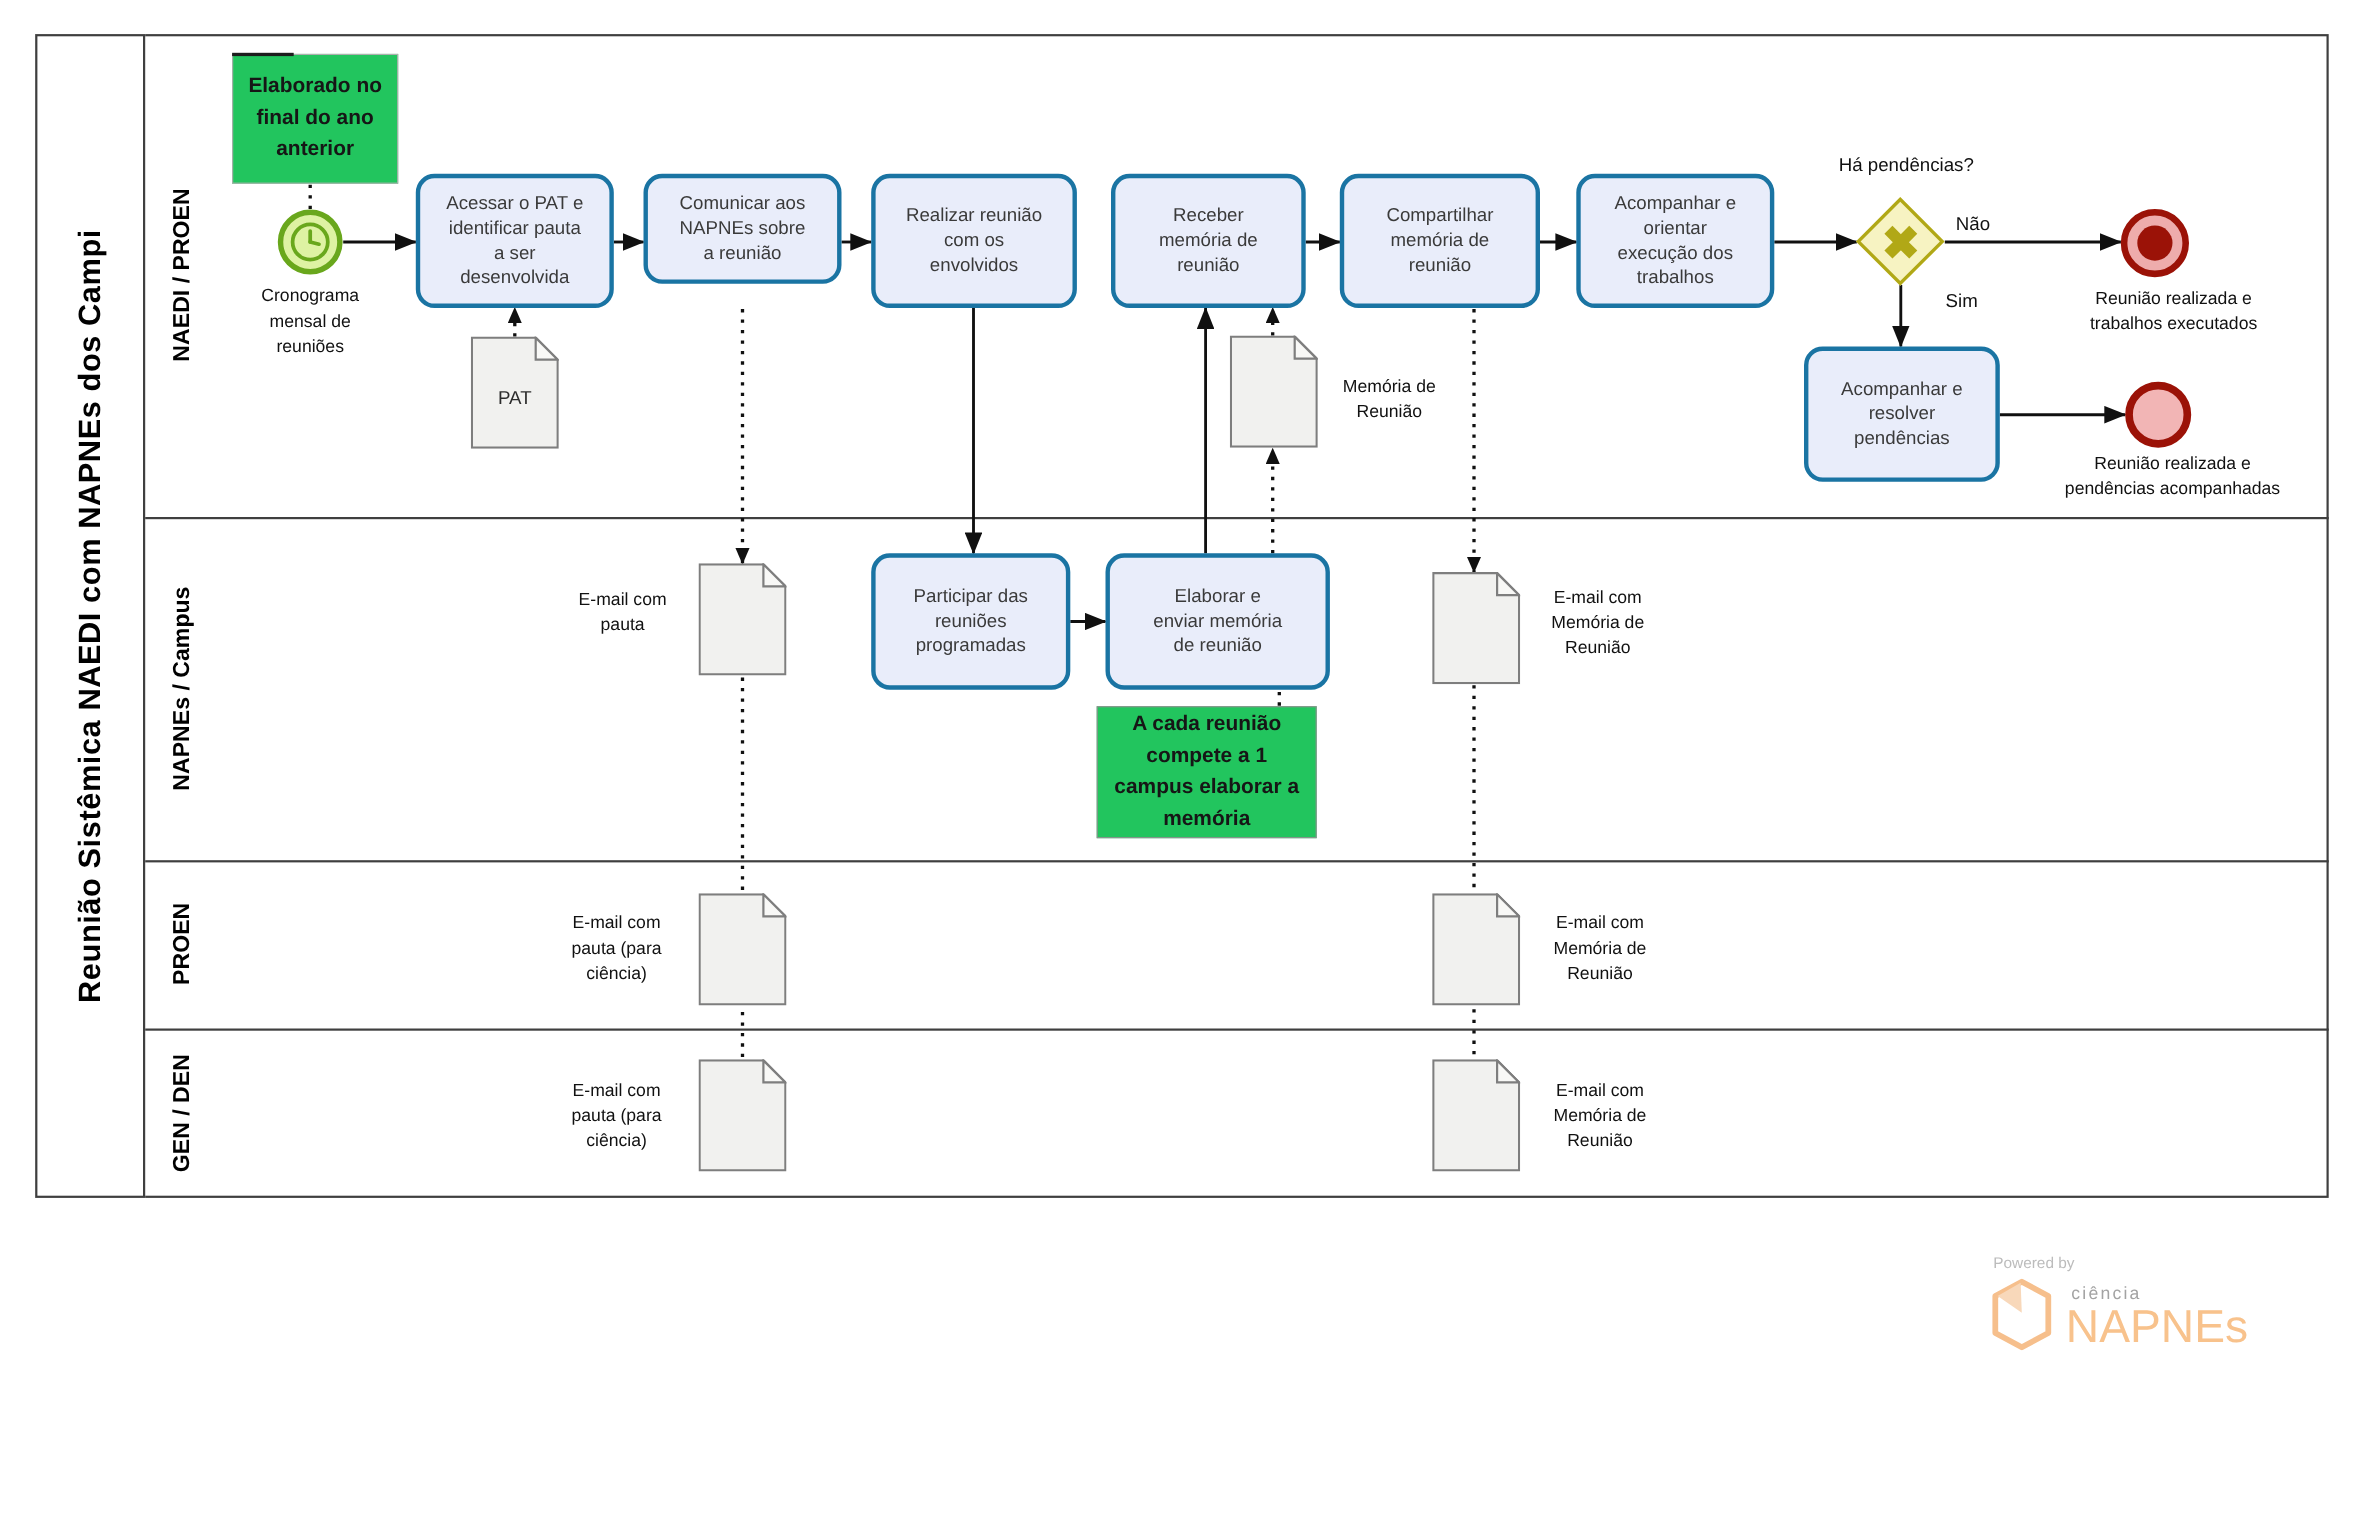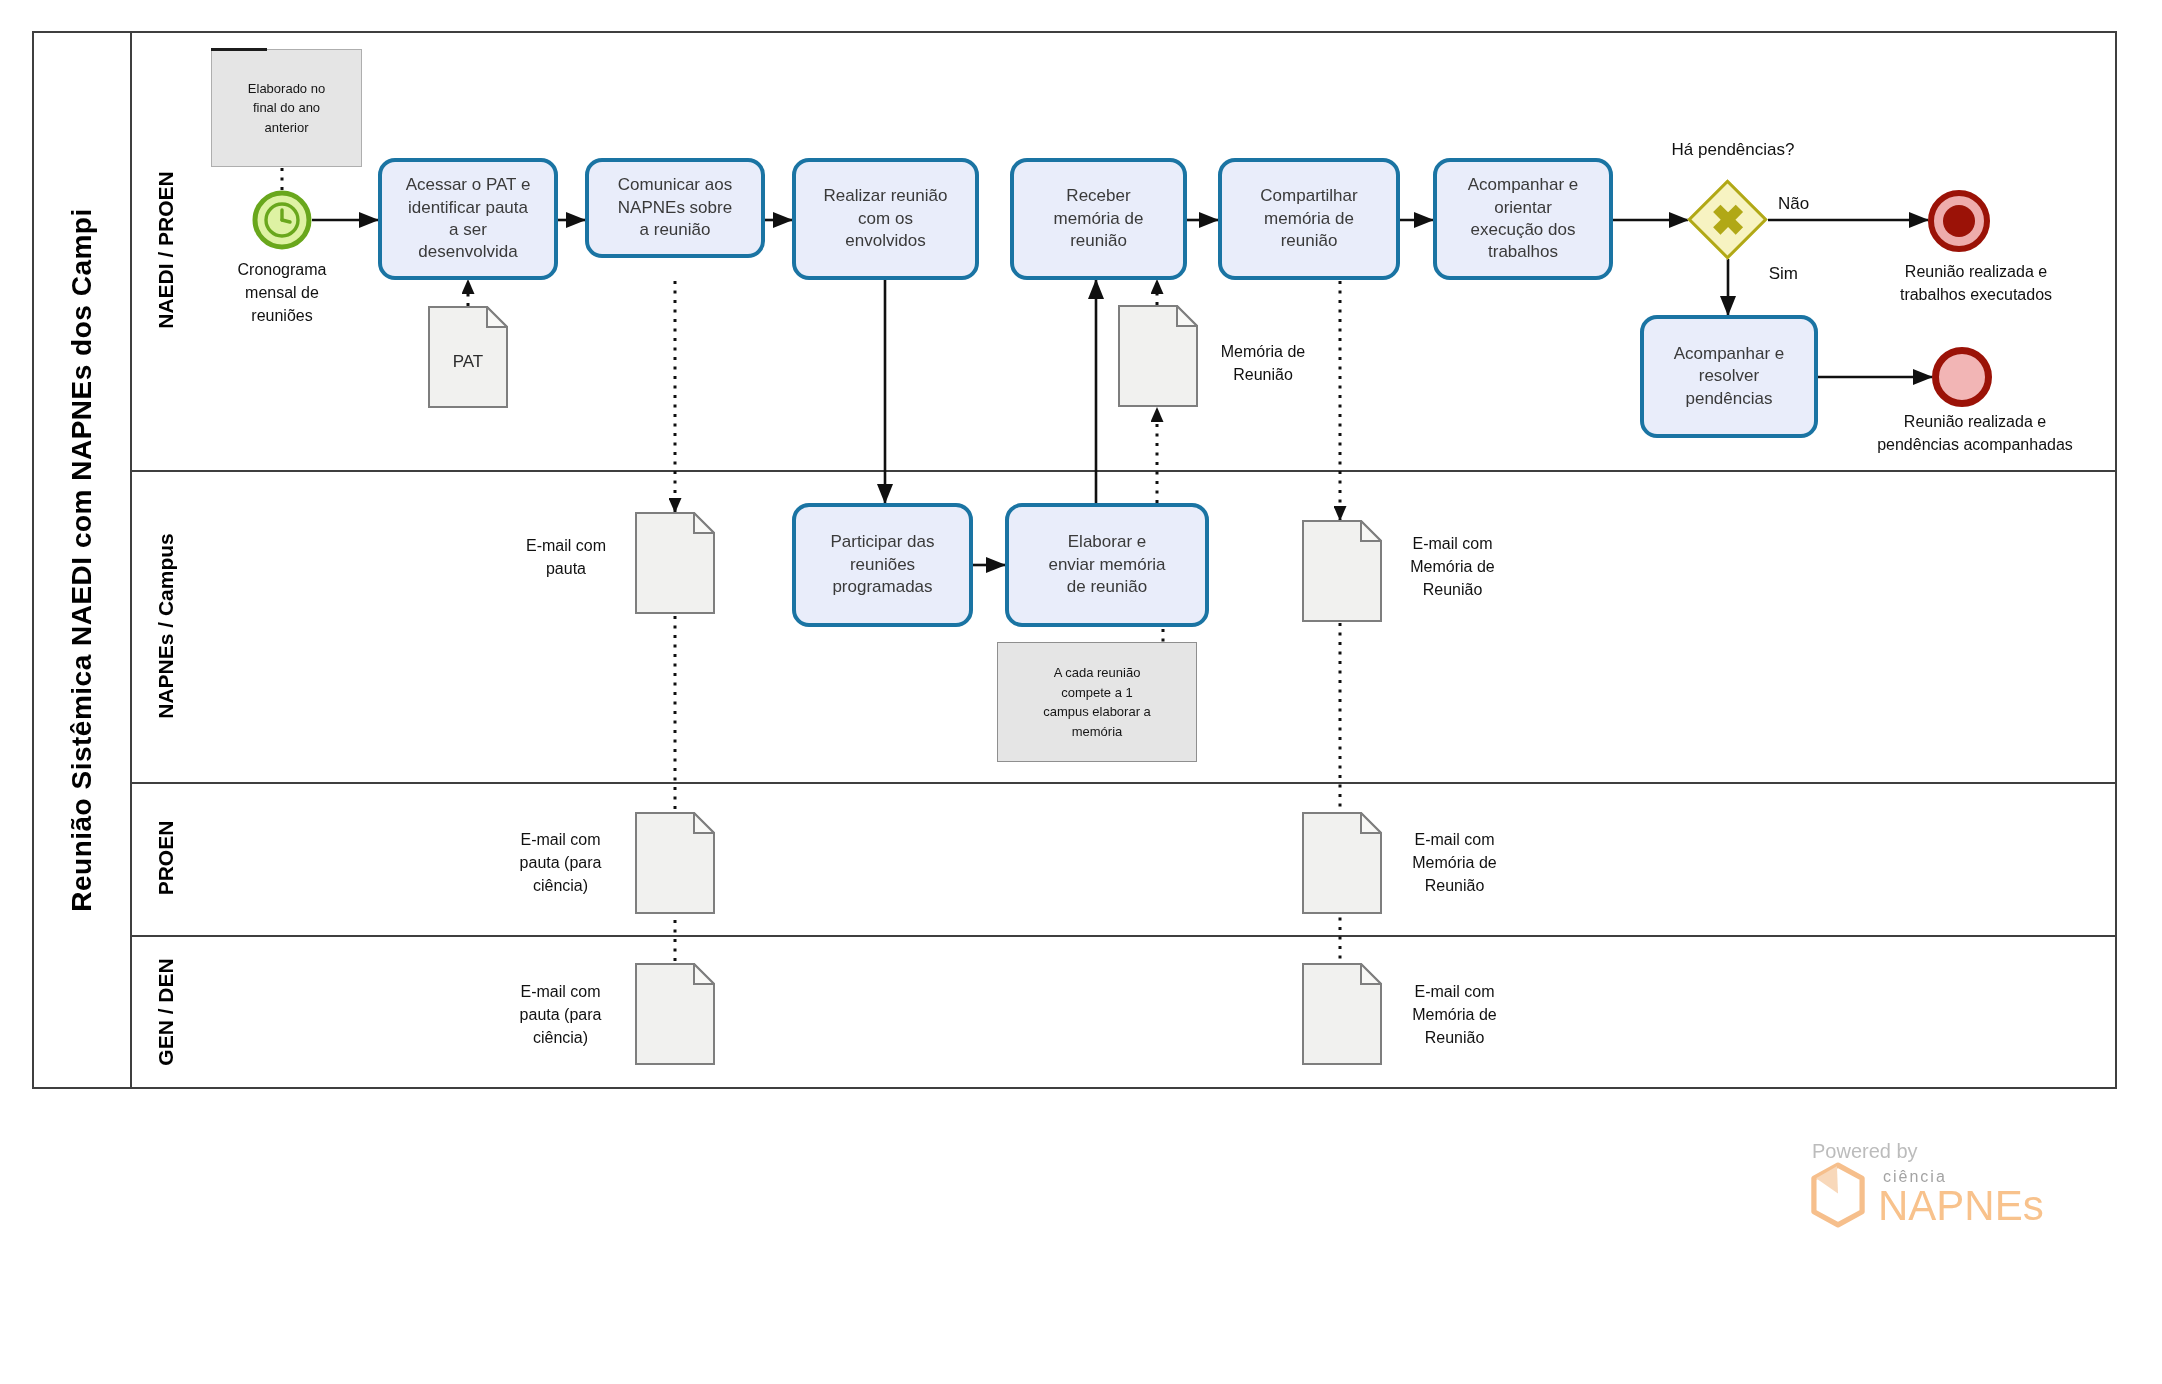--- a/index.html
+++ b/index.html
@@ -18,23 +18,23 @@
   svg.wires{position:absolute;left:0;top:0;}
   .seq{stroke:#101010;stroke-width:2.6;fill:none;}
   .dot{stroke:#101010;stroke-width:3;fill:none;stroke-dasharray:3 6.5;}
 
   
   .task{position:absolute;background:#e9edfa;border:4px solid #1a74a3;border-radius:17px;box-sizing:border-box;
         display:flex;align-items:center;justify-content:center;text-align:center;
         font-size:17px;line-height:1.32;color:#3a3a3a;white-space:pre-line;padding:4px;}
 
   
-  .annot{position:absolute;background:#e5e5e5;border:1px solid #aeaeae;box-sizing:border-box;
+  .annot{position:absolute;background:#22c55e;border:1px solid #aeaeae;box-sizing:border-box;
          display:flex;align-items:center;justify-content:center;text-align:center;
-         font-size:13px;line-height:1.5;color:#161616;white-space:pre-line;}
+         font-size:19px;line-height:1.5;color:#161616;white-space:pre-line;font-weight:bold;}
   .annot.topmark::before{content:"";position:absolute;left:-1px;top:-2px;width:56px;height:3px;background:#1c1c1c;}
 
   
   .timer{position:absolute;}
   .endev{position:absolute;border-radius:50%;box-sizing:border-box;}
   .endev .core{position:absolute;left:50%;top:50%;transform:translate(-50%,-50%);border-radius:50%;}
 
   
   .gw{position:absolute;left:1699px;top:191px;width:57px;height:57px;background:#f7f3c2;border:3px solid #b1a816;
       box-sizing:border-box;transform:rotate(45deg);}
@@ -45,21 +45,21 @@
   .doc{position:absolute;width:80px;height:111px;}
   .doc svg{display:block;}
   .doc .inlbl{position:absolute;left:0;top:0;width:100%;height:100%;display:flex;align-items:center;justify-content:center;
               font-size:17px;color:#2c2c2c;}
 
   
   .lbl{position:absolute;text-align:center;font-size:16px;line-height:1.45;color:#111;white-space:pre-line;}
   .q{font-size:17px;color:#111;}
 
   
-  .powered{position:absolute;left:1812px;top:1140px;font-size:20px;color:#bcbcbc;}
+  .powered{position:absolute;left:1812px;top:1140px;font-size:14px;color:#bcbcbc;}
   .hex{position:absolute;left:1810px;top:1162px;}
   .bizagi{position:absolute;left:1883px;top:1168px;font-size:16px;color:#a3a3a3;letter-spacing:2px;}
   .modeler{position:absolute;left:1878px;top:1182px;font-size:42px;font-weight:500;color:#f8c28c;}
 </style>
 </head>
 <body>
 
 <div id="canvas">
 
   <div class="pool"></div>

